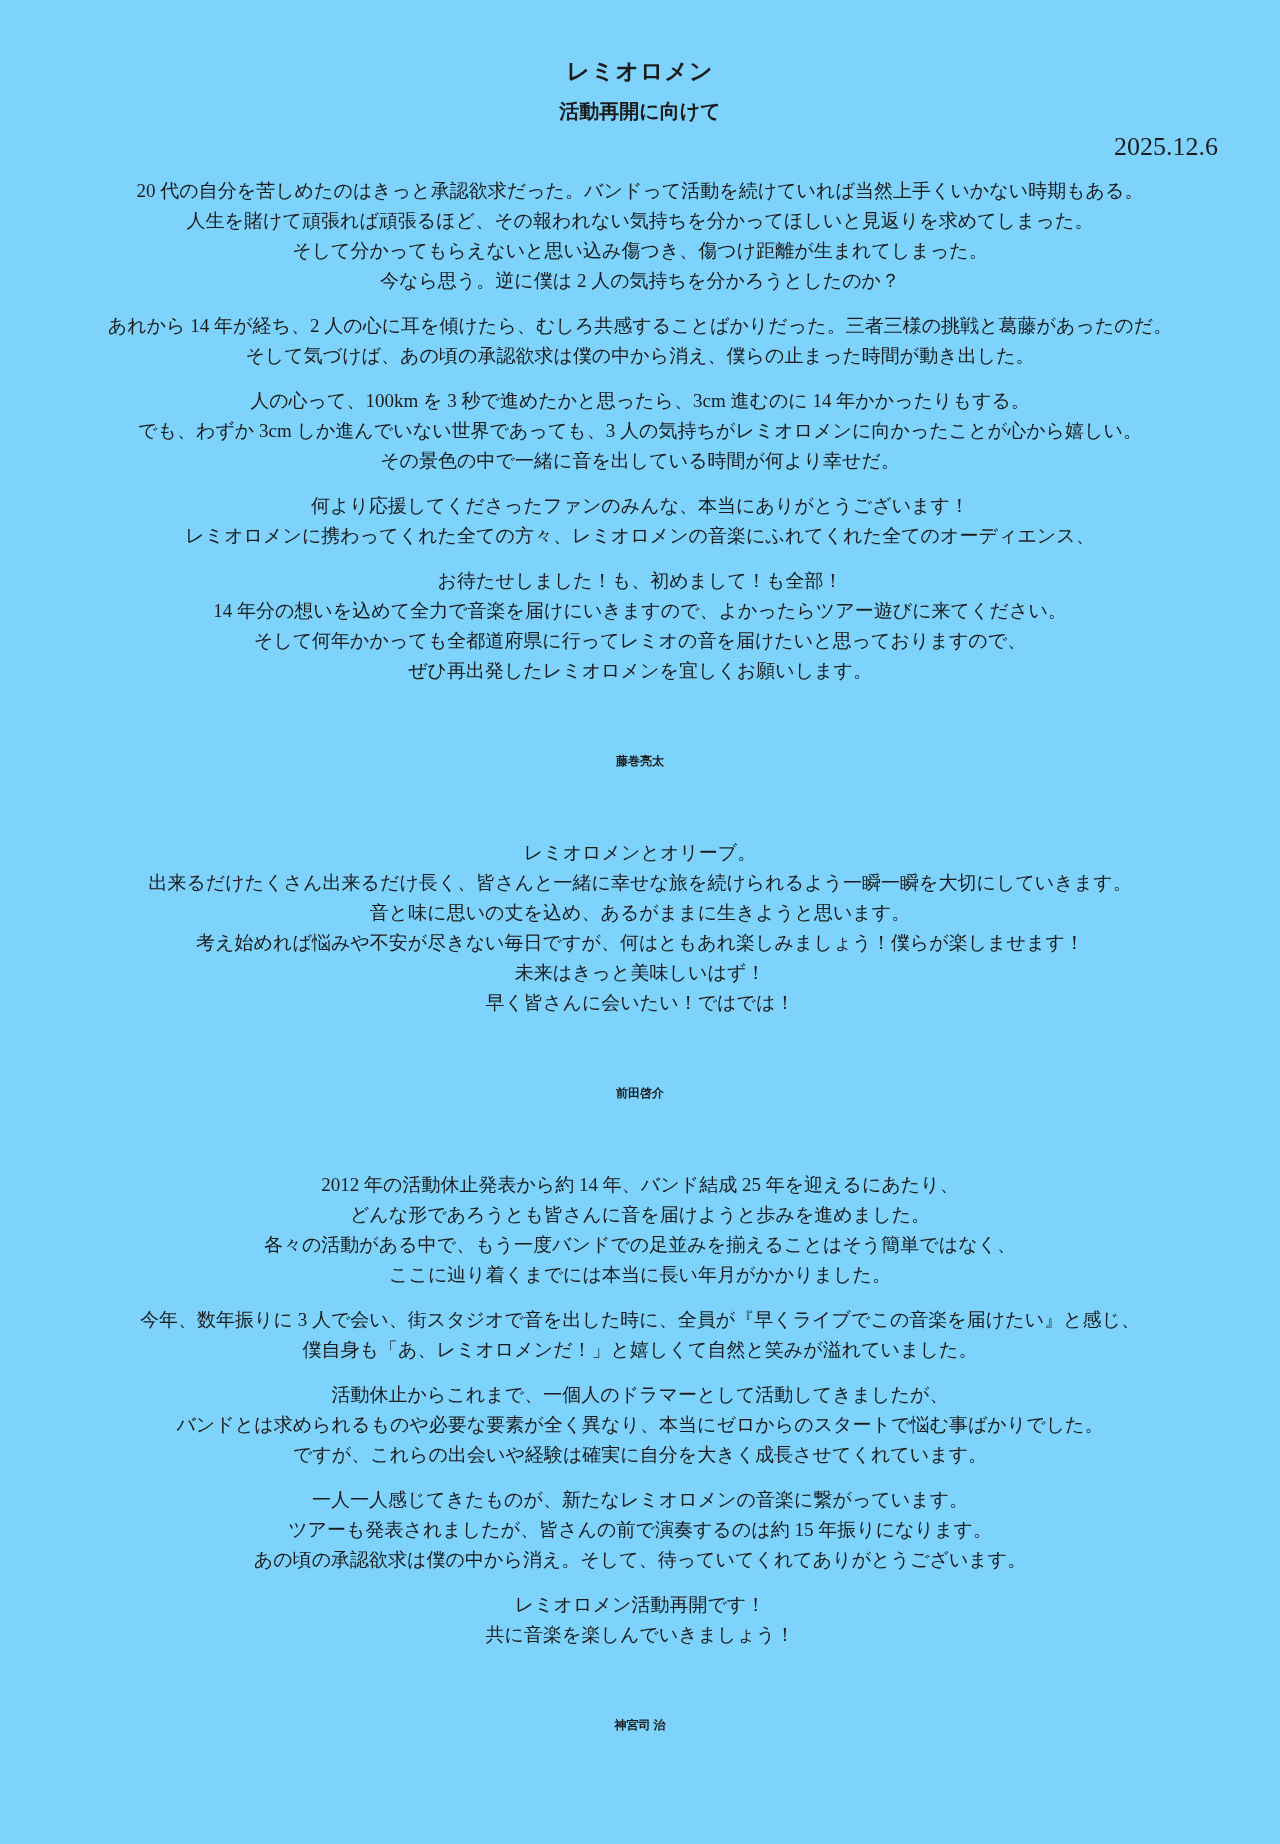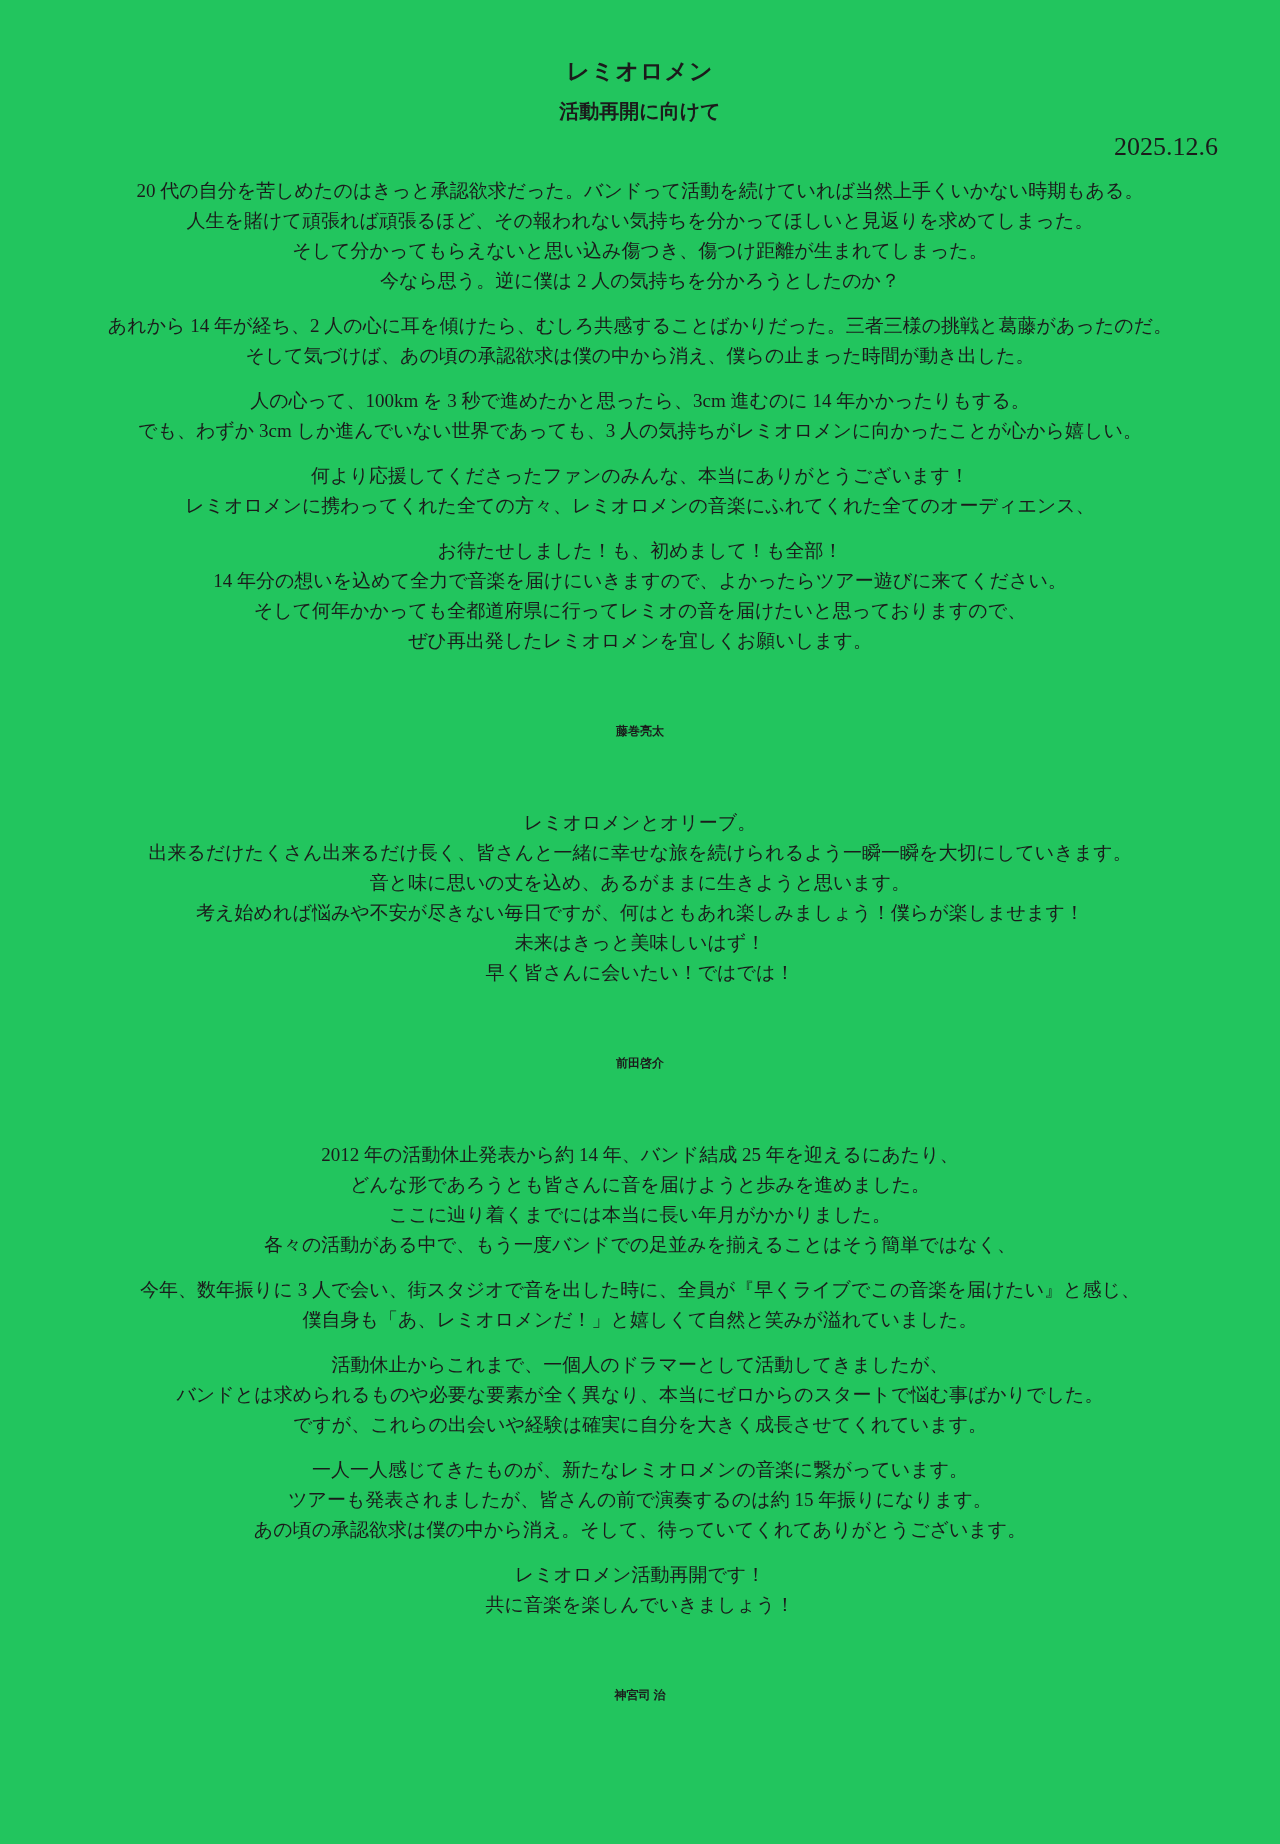--- a/index.html
+++ b/index.html
@@ -7,21 +7,21 @@
     padding: 0;
     background: #ffffff;
   }
   .page {
     position: relative;
     width: 1280px;
     min-height: 1844px;
     margin: 0 auto;
     box-sizing: border-box;
     padding: 56px 58px 80px 58px;
-    background: #22c55e;
+    background: #7dd3fc;
     color: #1b1b1b;
     font-family: "Liberation Serif", "DejaVu Serif", serif;
     text-align: center;
   }
   .doc-title {
     font-size: 23px;
     font-weight: bold;
     line-height: 32px;
     letter-spacing: 1px;
     margin: 0;
@@ -76,20 +76,21 @@
           <span class="statement-line">そして分かってもらえないと思い込み傷つき、傷つけ距離が生まれてしまった。</span>
           <span class="statement-line">今なら思う。逆に僕は 2 人の気持ちを分かろうとしたのか？</span>
         </p>
         <p class="statement-paragraph">
           <span class="statement-line">あれから 14 年が経ち、2 人の心に耳を傾けたら、むしろ共感することばかりだった。三者三様の挑戦と葛藤があったのだ。</span>
           <span class="statement-line">そして気づけば、あの頃の承認欲求は僕の中から消え、僕らの止まった時間が動き出した。</span>
         </p>
         <p class="statement-paragraph">
           <span class="statement-line">人の心って、100km を 3 秒で進めたかと思ったら、3cm 進むのに 14 年かかったりもする。</span>
           <span class="statement-line">でも、わずか 3cm しか進んでいない世界であっても、3 人の気持ちがレミオロメンに向かったことが心から嬉しい。</span>
+          <span class="statement-line">その景色の中で一緒に音を出している時間が何より幸せだ。</span>
         </p>
         <p class="statement-paragraph">
           <span class="statement-line">何より応援してくださったファンのみんな、本当にありがとうございます！</span>
           <span class="statement-line">レミオロメンに携わってくれた全ての方々、レミオロメンの音楽にふれてくれた全てのオーディエンス、</span>
         </p>
         <p class="statement-paragraph">
           <span class="statement-line">お待たせしました！も、初めまして！も全部！</span>
           <span class="statement-line">14 年分の想いを込めて全力で音楽を届けにいきますので、よかったらツアー遊びに来てください。</span>
           <span class="statement-line">そして何年かかっても全都道府県に行ってレミオの音を届けたいと思っておりますので、</span>
           <span class="statement-line">ぜひ再出発したレミオロメンを宜しくお願いします。</span>
@@ -104,22 +105,22 @@
           <span class="statement-line">考え始めれば悩みや不安が尽きない毎日ですが、何はともあれ楽しみましょう！僕らが楽しませます！</span>
           <span class="statement-line">未来はきっと美味しいはず！</span>
           <span class="statement-line">早く皆さんに会いたい！ではでは！</span>
         </p>
         <div class="signature">前田啓介</div>
       </section>
       <section class="member-section">
         <p class="statement-paragraph">
           <span class="statement-line">2012 年の活動休止発表から約 14 年、バンド結成 25 年を迎えるにあたり、</span>
           <span class="statement-line">どんな形であろうとも皆さんに音を届けようと歩みを進めました。</span>
+          <span class="statement-line">各々の活動がある中で、もう一度バンドでの足並みを揃えることはそう簡単ではなく、</span>
           <span class="statement-line">ここに辿り着くまでには本当に長い年月がかかりました。</span>
-          <span class="statement-line">各々の活動がある中で、もう一度バンドでの足並みを揃えることはそう簡単ではなく、</span>
         </p>
         <p class="statement-paragraph">
           <span class="statement-line">今年、数年振りに 3 人で会い、街スタジオで音を出した時に、全員が『早くライブでこの音楽を届けたい』と感じ、</span>
           <span class="statement-line">僕自身も「あ、レミオロメンだ！」と嬉しくて自然と笑みが溢れていました。</span>
         </p>
         <p class="statement-paragraph">
           <span class="statement-line">活動休止からこれまで、一個人のドラマーとして活動してきましたが、</span>
           <span class="statement-line">バンドとは求められるものや必要な要素が全く異なり、本当にゼロからのスタートで悩む事ばかりでした。</span>
           <span class="statement-line">ですが、これらの出会いや経験は確実に自分を大きく成長させてくれています。</span>
         </p>

